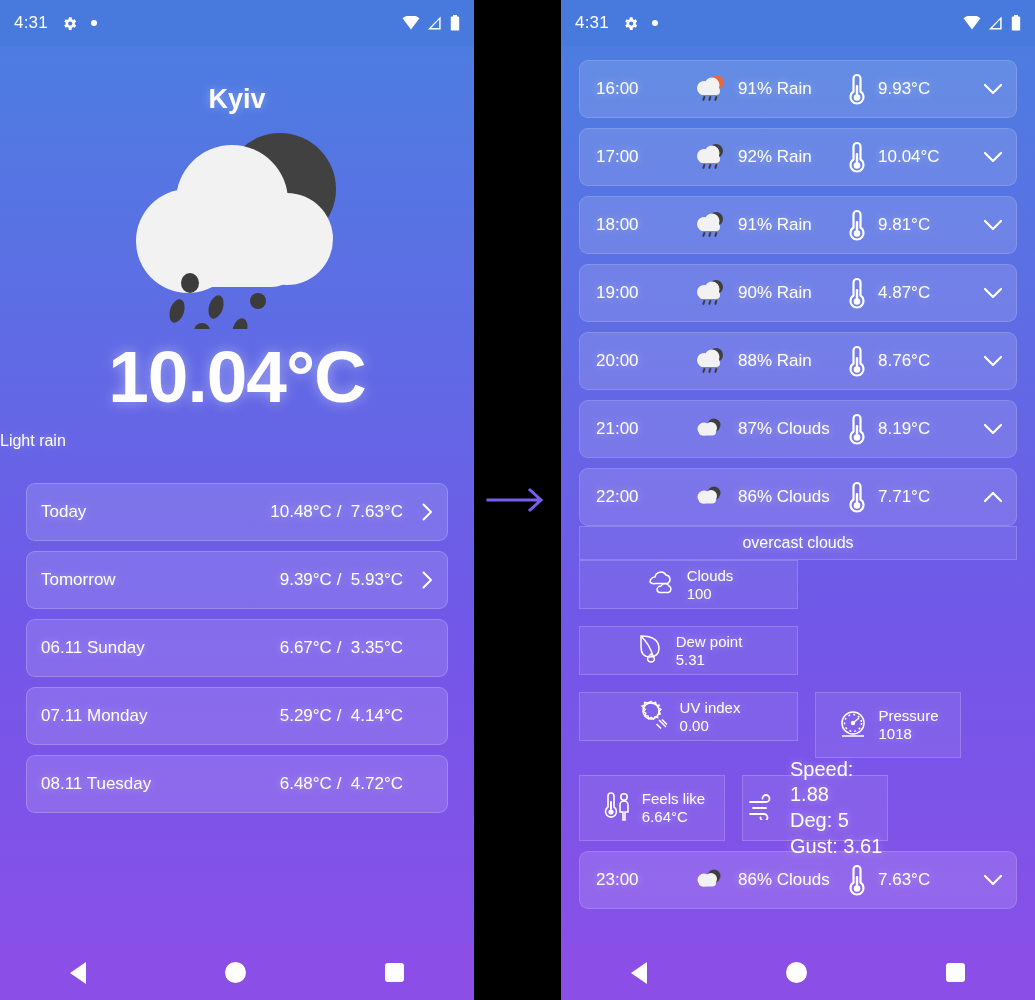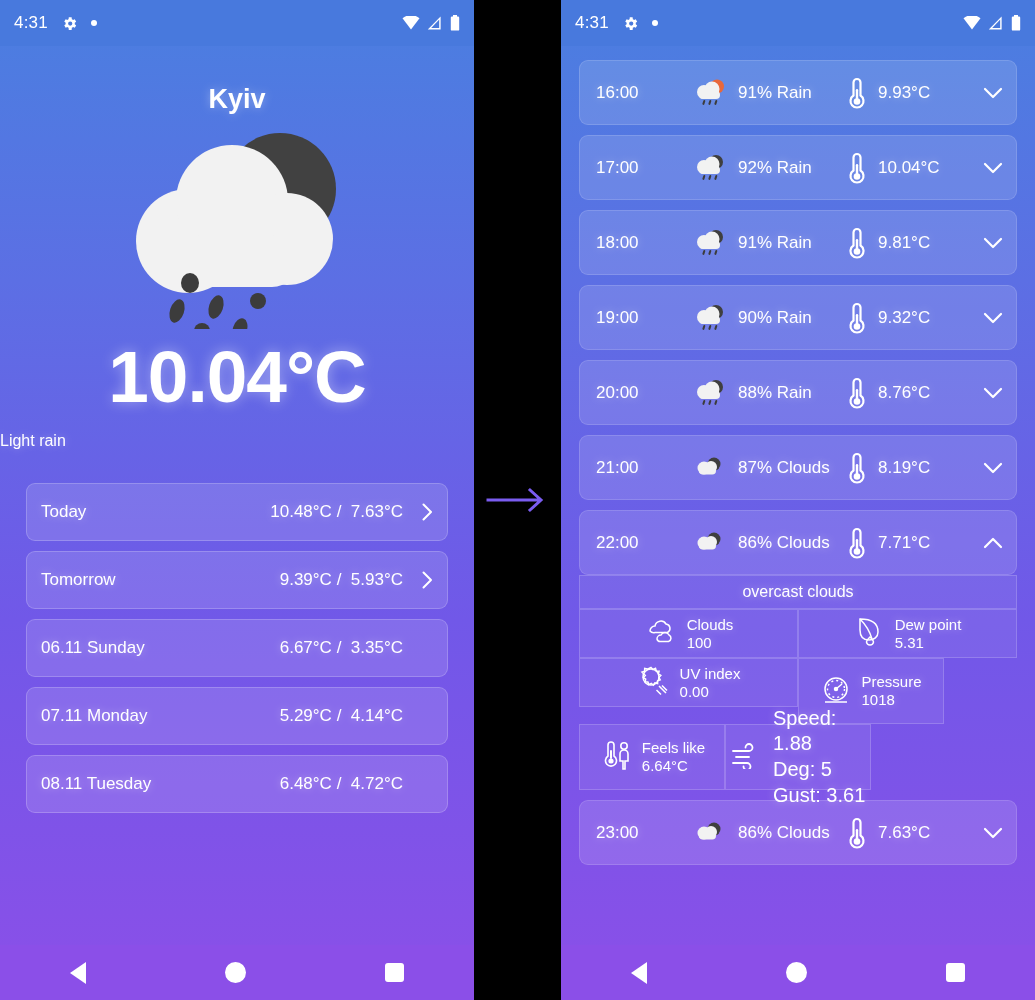--- a/index.html
+++ b/index.html
@@ -49,40 +49,40 @@
     text-shadow:0 0 8px rgba(255,255,255,.38);
   }
   .daily-row .d-name { font-size:17px; }
   .daily-row .d-temps { margin-left:auto; font-size:17px; white-space:nowrap; }
   .daily-row .d-chev { width:22px; margin-left:8px; display:flex; justify-content:flex-end; }
   .daily-row.no-chev .d-chev { visibility:hidden; }
 
   
   .hourly-list { padding:14px 18px 0 18px; }
   .hour-row {
-    height:65px; margin-bottom:10px; border-radius:9px;
+    height:58px; margin-bottom:10px; border-radius:9px;
     background:rgba(255,255,255,.13); border:1px solid rgba(255,255,255,.14);
     display:flex; align-items:center; color:#fff; font-size:17px;
     text-shadow:0 0 8px rgba(255,255,255,.38);
   }
   .hour-row.expanded { margin-bottom:0; }
   .h-time { width:108px; padding-left:16px; }
   .h-icon { width:44px; display:flex; justify-content:center; align-items:center; }
   .h-cond { flex:1; padding-left:6px; }
   .h-thermo { width:34px; display:flex; justify-content:center; }
   .h-temp { width:96px; text-align:left; padding-left:4px; }
   .h-chev { width:46px; display:flex; justify-content:center; }
 
   .expand-title {
     height:34px; border:1px solid rgba(255,255,255,.18);
     background:rgba(255,255,255,.07);
     display:flex; align-items:center; justify-content:center;
     color:#fff; font-size:16px; text-shadow:0 0 8px rgba(255,255,255,.38);
   }
-  .detail-grid { display:flex; flex-wrap:wrap; }
+  .detail-grid { display:flex; flex-wrap:wrap;gap:17px; }
   .detail-cell {
     border:1px solid rgba(255,255,255,.18);
     background:rgba(255,255,255,.07);
     display:flex; align-items:center; justify-content:center; gap:9px;
     color:#fff; font-size:15px; text-shadow:0 0 8px rgba(255,255,255,.38);
     padding:6px 4px;
   }
   .detail-cell.half  { width:50%; height:49px; }
   .detail-cell.third { width:33.3333%; height:66px; }
   .dc-text { line-height:1.2; }
@@ -372,21 +372,21 @@
           </svg>
         </span>
         <span class="h-cond">90% Rain</span>
         <span class="h-thermo">
           <svg width="20" height="34" viewBox="0 0 20 34">
               <path d="M10 3a3.5 3.5 0 013.5 3.5v13a6.5 6.5 0 11-7 0v-13A3.5 3.5 0 0110 3z" fill="none" stroke="#fff" stroke-width="2.2"></path>
               <circle cx="10" cy="25.5" r="3.3" fill="#fff"></circle>
               <rect x="8.8" y="13" width="2.4" height="11" rx="1.2" fill="#fff"></rect>
             </svg>
         </span>
-        <span class="h-temp">9.32°C</span>
+        <span class="h-temp">4.87°C</span>
         <span class="h-chev">
           <svg width="20" height="12" viewBox="0 0 20 12">
               <path d="M2 2l8 8 8-8" stroke="#fff" stroke-width="2.2" fill="none" stroke-linecap="round" stroke-linejoin="round"></path>
             </svg>
         </span>
       </div>
 
       <div class="hour-row">
         <span class="h-time">20:00</span>
         <span class="h-icon">

